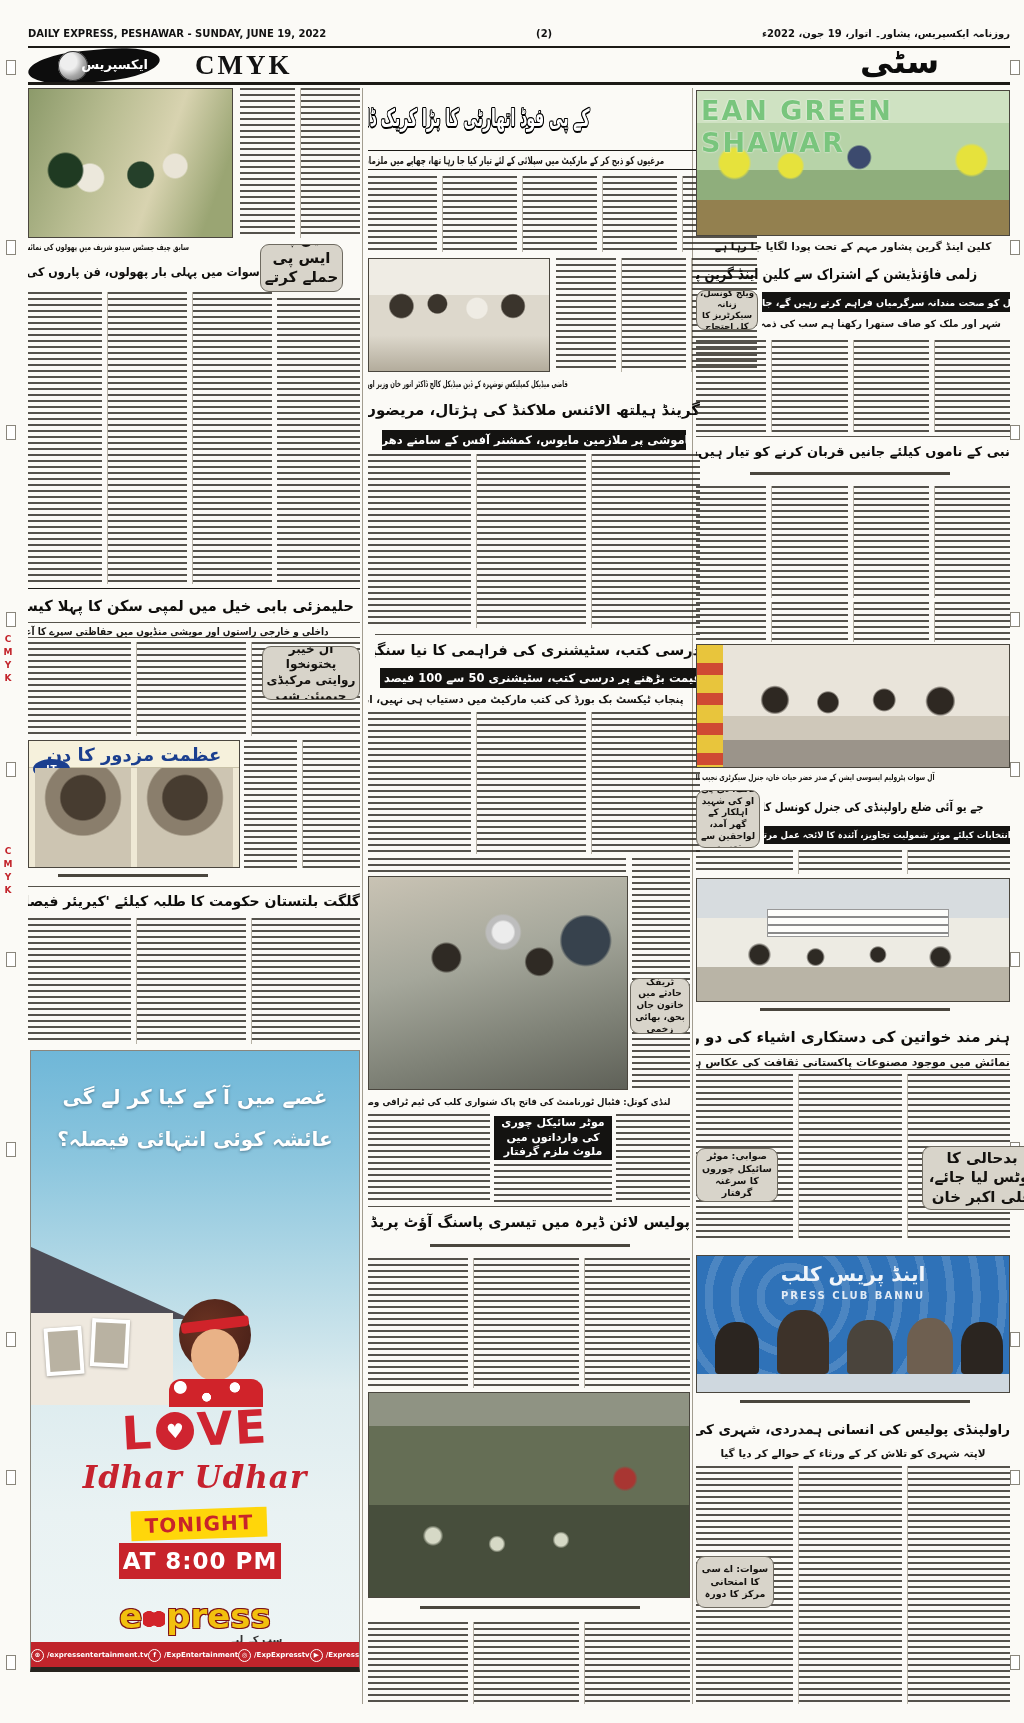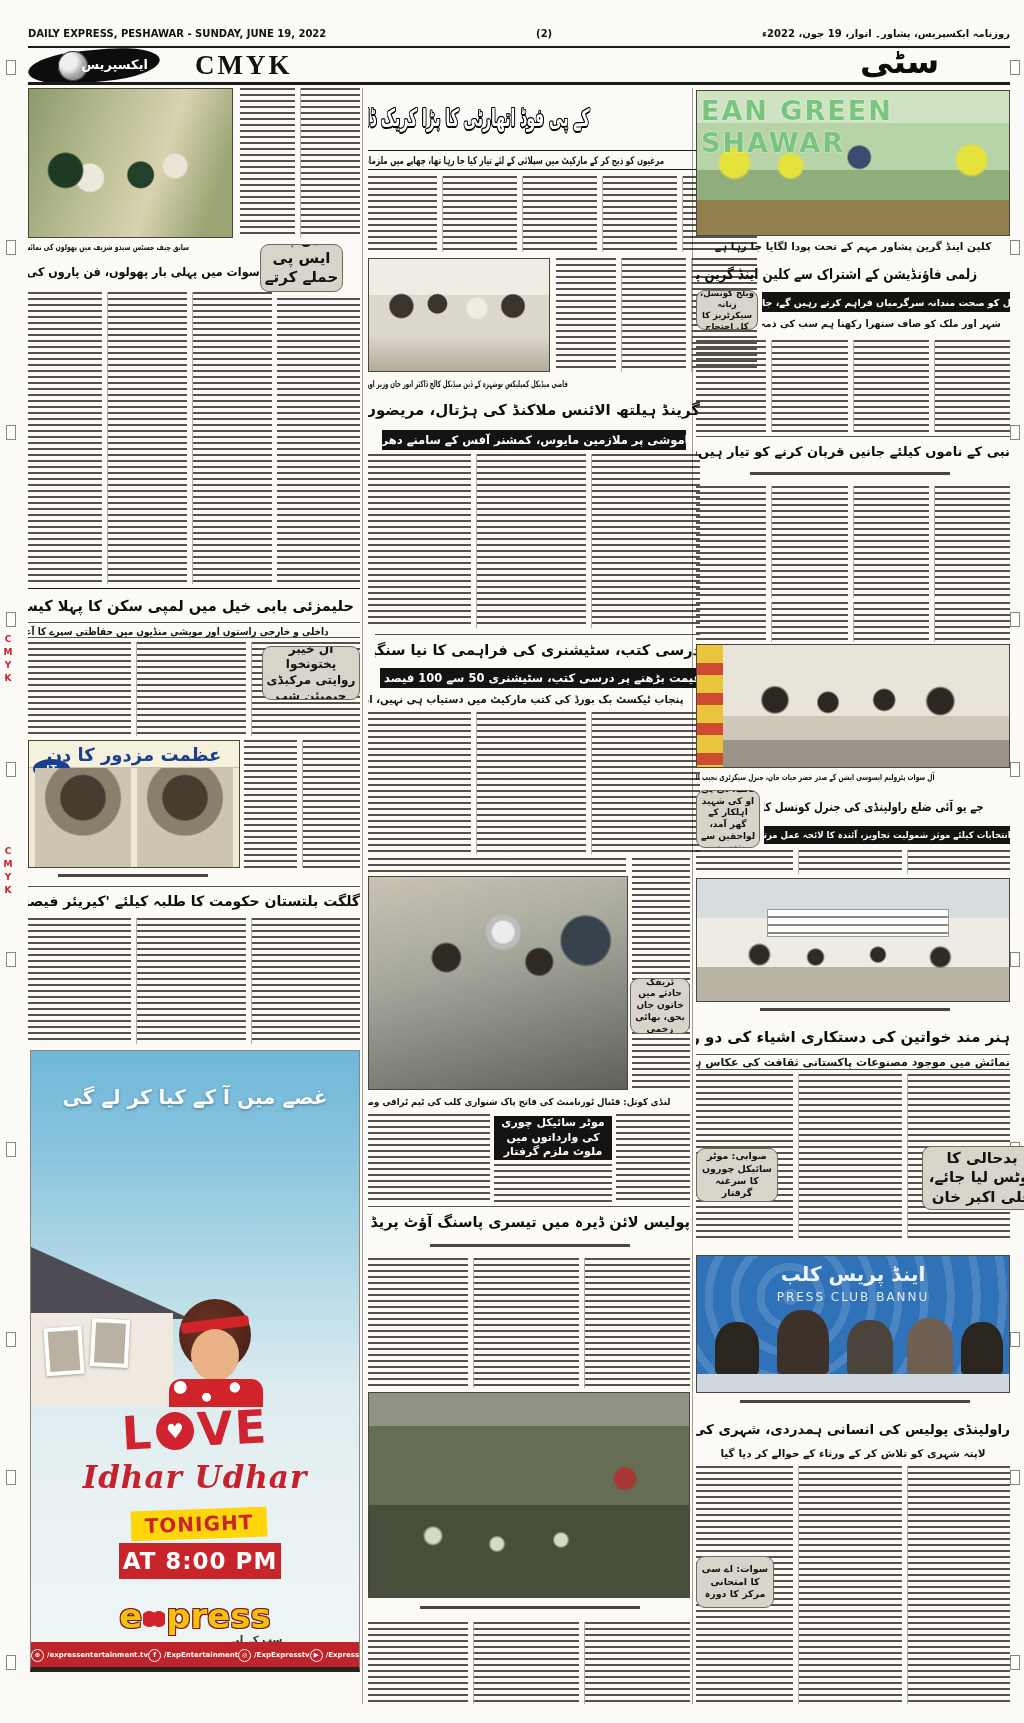--- a/index.html
+++ b/index.html
@@ -117,20 +117,21 @@
 <div class="simline" style="left:58px;top:874px;width:150px"></div>
 <div class="hl" style="left:28px;top:886px;width:332px;height:28px;font-size:14px;line-height:28px;border-top:1px solid #55524a"><span>گلگت بلتستان حکومت کا طلبہ کیلئے 'کیریئر فیصلہ' پروگرام</span></div>
 <div class="cols" style="left:28px;top:918px;width:332px;height:126px">
   <div class="sim"></div>
   <div class="sim"></div>
   <div class="sim"></div>
 </div>
 
 <div class="abs" style="left:30px;top:1050px;width:330px;height:622px;overflow:hidden;border:1px solid #8a867c;border-bottom:5px solid #26231e;box-sizing:border-box;background:linear-gradient(180deg,#6fb7d8 0,#8cc6de 18%,#b8dbe7 38%,#ddecef 55%,#e9f2f3 75%,#eef5f5 100%)">
   <div style="position:absolute;left:0;top:34px;width:100%;direction:rtl;text-align:center;color:#fff;font-weight:900;font-size:20px;text-shadow:0 1px 3px rgba(40,70,90,.6)">غصے میں آ کے کیا کر لے گی</div>
+  <div style="position:absolute;left:0;top:76px;width:100%;direction:rtl;text-align:center;color:#fff;font-weight:900;font-size:20px;text-shadow:0 1px 3px rgba(40,70,90,.6)">عائشہ کوئی انتہائی فیصلہ؟</div>
 
   <div style="position:absolute;left:0;top:196px;width:0;height:0;border-bottom:72px solid #4d4c55;border-right:160px solid transparent"></div>
   <div style="position:absolute;left:0;top:262px;width:142px;height:92px;background:#efe9df"></div>
   <div class="frame" style="left:14px;top:276px;width:30px;height:40px;transform:rotate(-4deg)"></div>
   <div class="frame" style="left:60px;top:268px;width:30px;height:40px;transform:rotate(3deg)"></div>
   <div style="position:absolute;left:148px;top:248px;width:72px;height:72px;border-radius:50%;background:radial-gradient(circle at 40% 40%,#6b3322,#4f241a 70%)"></div>
   <div style="position:absolute;left:150px;top:268px;width:68px;height:11px;background:#d0232a;transform:rotate(-7deg);border-radius:4px"></div>
   <div style="position:absolute;left:160px;top:278px;width:48px;height:52px;border-radius:50%;background:#e9b287"></div>
   <div style="position:absolute;left:138px;top:328px;width:94px;height:28px;border-radius:12px 12px 0 0;background:radial-gradient(circle at 12% 30%,#fff 0 7%,transparent 8%),radial-gradient(circle at 40% 65%,#fff 0 7%,transparent 8%),radial-gradient(circle at 70% 30%,#fff 0 7%,transparent 8%),#d0232a"></div>
 
@@ -330,21 +331,21 @@
   <div class="sim"></div>
   <div class="sim"></div>
 </div>
 <div class="gbox" style="left:696px;top:1148px;width:82px;height:54px;font-size:9.5px">صوابی: موٹر سائیکل چوروں کا سرغنہ گرفتار</div>
 <div class="gbox" style="left:922px;top:1146px;width:120px;height:64px;font-size:15px">بدحالی کا نوٹس لیا جائے، علی اکبر خان</div>
 
 <div class="photo" style="left:696px;top:1255px;width:314px;height:138px;background:
   repeating-radial-gradient(circle at 30% 30%,rgba(255,255,255,.14) 0 8px,transparent 8px 26px),
   #2f72b8">
   <div style="position:absolute;left:0;top:6px;width:100%;direction:rtl;text-align:center;color:rgba(255,255,255,.92);font-weight:900;font-size:20px">اینڈ پریس کلب</div>
-  <div style="position:absolute;left:0;top:34px;width:100%;text-align:center;color:rgba(255,255,255,.85);font-weight:normal;font-size:12px;letter-spacing:2px">PRESS CLUB BANNU</div>
+  <div style="position:absolute;left:0;top:34px;width:100%;text-align:center;color:rgba(255,255,255,.85);font-weight:bold;font-size:10px;letter-spacing:2px">PRESS CLUB BANNU</div>
   <div class="fig" style="left:18px;bottom:18px;width:44px;height:52px"></div>
   <div class="fig" style="left:80px;bottom:18px;width:52px;height:64px;background:#3d3229"></div>
   <div class="fig" style="left:150px;bottom:18px;width:46px;height:54px;background:#4a443c"></div>
   <div class="fig" style="left:210px;bottom:18px;width:46px;height:56px;background:#6e5f50"></div>
   <div class="fig" style="left:264px;bottom:18px;width:42px;height:52px"></div>
   <div style="position:absolute;left:0;bottom:0;width:100%;height:18px;background:#cfd8df"></div>
 </div>
 <div class="simline" style="left:740px;top:1400px;width:230px"></div>
 <div class="hl" style="left:696px;top:1414px;width:314px;height:30px;font-size:13.5px;line-height:30px"><span>راولپنڈی پولیس کی انسانی ہمدردی، شہری کی زندگی بحالی</span></div>
 <div class="cap" style="left:696px;top:1446px;width:314px;height:15px;font-size:10.5px;line-height:15px">لاپتہ شہری کو تلاش کر کے ورثاء کے حوالے کر دیا گیا</div>

